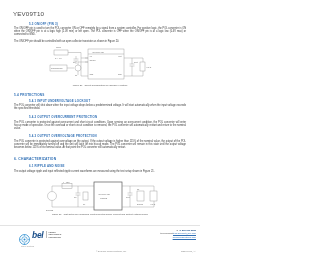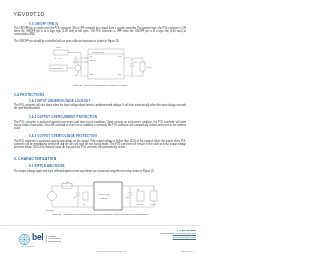--- a/index.html
+++ b/index.html
@@ -41,21 +41,21 @@
 
   
   .footer{
     position:absolute;left:0;right:0;bottom:0;height:34px;
     background:#ffffff;
   }
   .footer-rule{
     position:absolute;left:0;right:0;top:0;height:1px;background:#e3e3e3;
   }
   .logo-wrap{
-    position:absolute;left:19px;top:6px;display:flex;align-items:flex-end;gap:2px;
+    position:absolute;left:19px;top:6px;display:flex;align-items:flex-start;gap:2px;font-style:italic;
   }
   .logo-mark{width:11px;height:11px;flex:0 0 auto;}
   .logo-bel{
     font-size:8.5px;font-weight:bold;color:#1b4f8a;letter-spacing:-.3px;
     line-height:9px;
   }
   .logo-tag{
     font-size:1.9px;line-height:2.3px;color:#5b5b5b;font-weight:bold;
     border-left:.5px solid #b9b9b9;padding-left:1.6px;margin-left:.5px;
     text-transform:uppercase;

